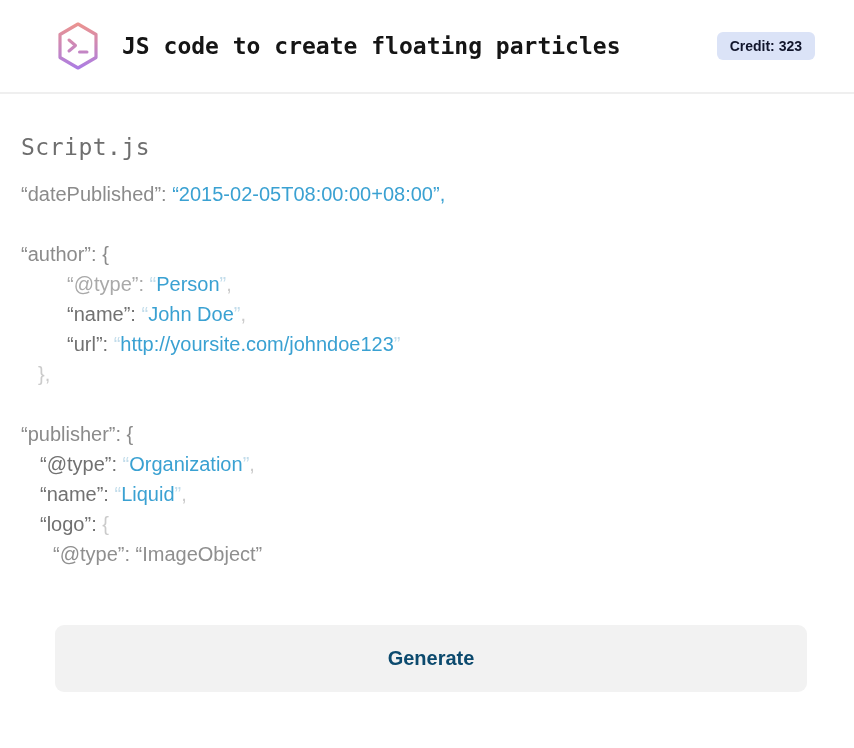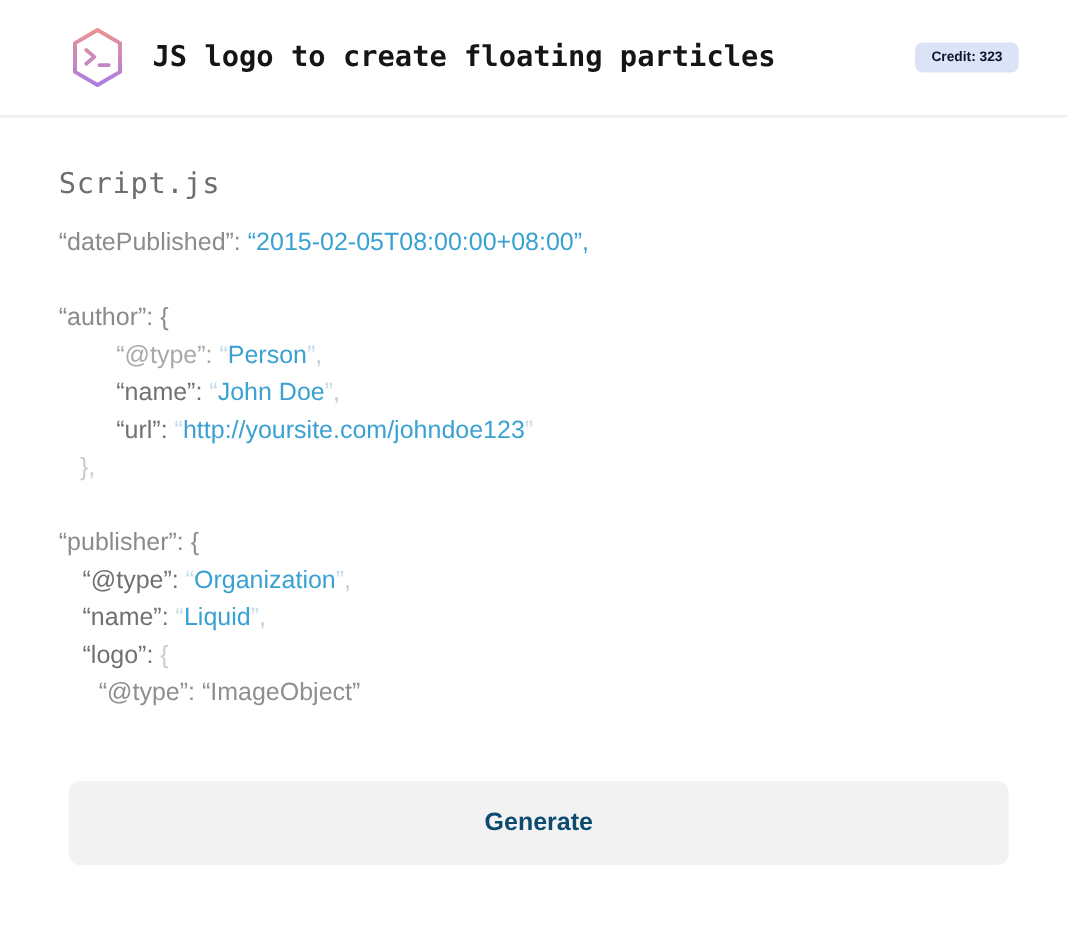--- a/index.html
+++ b/index.html
@@ -22,29 +22,29 @@
     font-size: 23px;
     color: #151515;
     margin-left: 21px;
     white-space: nowrap;
     letter-spacing: 0px;
   }
   .credit-badge {
     margin-left: auto;
     background: #dbe3f7;
     color: #11152b;
-    font-size: 11px;
+    font-size: 14px;
     font-weight: bold;
     padding: 6px 13px;
     border-radius: 6px;
     white-space: nowrap;
   }
 
   
-  .main { padding: 0 47px; }
+  .main { padding: 0 21px; }
   .filename {
     margin-top: 40px;
     font-family: "DejaVu Sans Mono", monospace;
     font-size: 23px;
     color: #6e6e6e;
     letter-spacing: 0.5px;
   }
   .code-block {
     margin-top: 19px;
     font-size: 20px;
@@ -80,21 +80,21 @@
         <linearGradient id="hexgrad" x1="23" y1="2" x2="23" y2="48" gradientUnits="userSpaceOnUse">
           <stop offset="0" stop-color="#ec938e"></stop>
           <stop offset="1" stop-color="#ab7ce4"></stop>
         </linearGradient>
       </defs>
       <path d="M23 3 L41 13.5 V36.5 L23 47 L5 36.5 V13.5 Z" stroke="url(#hexgrad)" stroke-width="3.2" stroke-linejoin="round" fill="none"></path>
       <path d="M14 19 L20.5 24.5 L14 30" stroke="url(#hexgrad)" stroke-width="3" stroke-linecap="round" stroke-linejoin="round" fill="none"></path>
       <path d="M24.5 31 H32" stroke="url(#hexgrad)" stroke-width="3" stroke-linecap="round"></path>
     </svg>
   </div>
-  <div class="app-title">JS logo to create floating particles</div>
+  <div class="app-title">JS code to create floating particles</div>
   <div class="credit-badge">Credit: 323</div>
 </div>
 
 <div class="main">
   <div class="filename">Script.js</div>
   <div class="code-block"><div class="code-line" style="padding-left: 0px;"><span style="color: rgb(139, 139, 139);">“datePublished”: </span><span style="color: rgb(58, 161, 210);">“2015-02-05T08:00:00+08:00”,</span></div><div class="code-line" style="padding-left: 0px;">&nbsp;</div><div class="code-line" style="padding-left: 0px;"><span style="color: rgb(139, 139, 139);">“author”: {</span></div><div class="code-line" style="padding-left: 46px;"><span style="color: rgb(169, 169, 169);">“@type”: </span><span style="color: rgb(195, 221, 235);">“</span><span style="color: rgb(58, 161, 210);">Person</span><span style="color: rgb(195, 221, 235);">”</span><span style="color: rgb(203, 203, 203);">,</span></div><div class="code-line" style="padding-left: 46px;"><span style="color: rgb(113, 113, 113);">“name”: </span><span style="color: rgb(195, 221, 235);">“</span><span style="color: rgb(58, 161, 210);">John Doe</span><span style="color: rgb(195, 221, 235);">”</span><span style="color: rgb(203, 203, 203);">,</span></div><div class="code-line" style="padding-left: 46px;"><span style="color: rgb(113, 113, 113);">“url”: </span><span style="color: rgb(195, 221, 235);">“</span><span style="color: rgb(58, 161, 210);">http://yoursite.com/johndoe123</span><span style="color: rgb(195, 221, 235);">”</span></div><div class="code-line" style="padding-left: 17px;"><span style="color: rgb(203, 203, 203);">},</span></div><div class="code-line" style="padding-left: 0px;">&nbsp;</div><div class="code-line" style="padding-left: 0px;"><span style="color: rgb(139, 139, 139);">“publisher”: {</span></div><div class="code-line" style="padding-left: 19px;"><span style="color: rgb(113, 113, 113);">“@type”: </span><span style="color: rgb(195, 221, 235);">“</span><span style="color: rgb(58, 161, 210);">Organization</span><span style="color: rgb(195, 221, 235);">”</span><span style="color: rgb(203, 203, 203);">,</span></div><div class="code-line" style="padding-left: 19px;"><span style="color: rgb(113, 113, 113);">“name”: </span><span style="color: rgb(195, 221, 235);">“</span><span style="color: rgb(58, 161, 210);">Liquid</span><span style="color: rgb(195, 221, 235);">”</span><span style="color: rgb(203, 203, 203);">,</span></div><div class="code-line" style="padding-left: 19px;"><span style="color: rgb(113, 113, 113);">“logo”: </span><span style="color: rgb(203, 203, 203);">{</span></div><div class="code-line" style="padding-left: 32px;"><span style="color: rgb(143, 143, 143);">“@type”: “ImageObject”</span></div></div>
 </div>
 
 <div class="footer">
   <button class="generate-btn">Generate</button>

